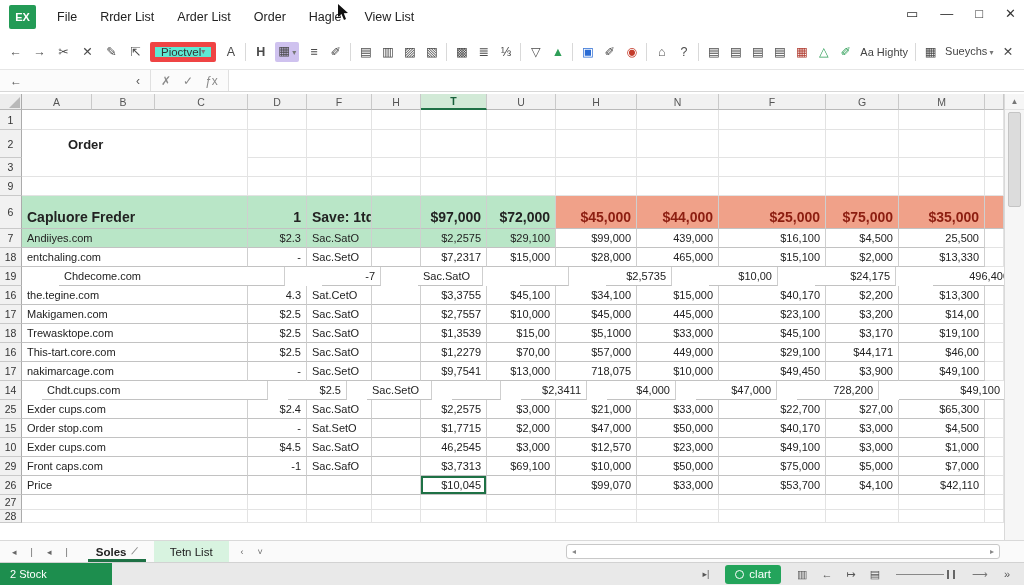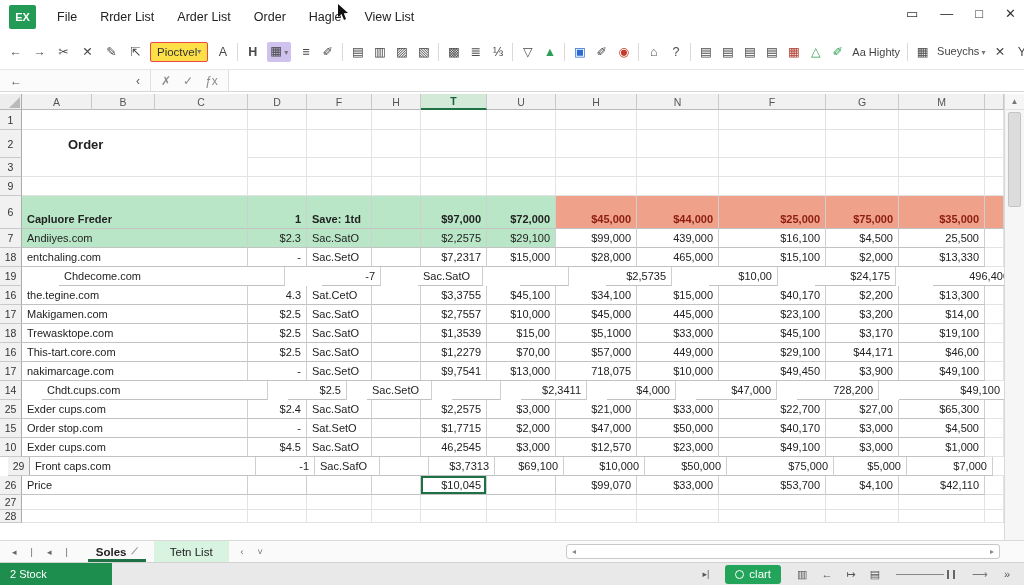--- a/index.html
+++ b/index.html
@@ -21,22 +21,22 @@
   .cursor-arrow{position:absolute;left:337px;top:4px;}
   .winctl{position:absolute;right:8px;top:6px;display:flex;gap:22px;font-size:13px;color:#333;align-items:center;}
 
   
   .toolbar{height:36px;display:flex;align-items:center;padding:0 8px;gap:7px;font-size:12.5px;color:#4a4a4a;
            border-bottom:1px solid #e6e6e6;}
   .tbi{min-width:15px;text-align:center;line-height:18px;cursor:default;white-space:nowrap;}
   .tbi.hl{background:#cfc2ef;border-radius:2px;padding:0 3px;}
   .tbi.dd::after{content:" ▾";font-size:8px;color:#777;}
   .tbsep{width:1px;height:18px;background:#d9d9d9;}
-  .fontbox{width:118px;height:20px;border:1px solid #ef4444;border-radius:2px;display:flex;align-items:center;
-           justify-content:space-between;padding:0 6px;font-size:11.5px;color:#333;background:#fde047;}
+  .fontbox{width:118px;height:20px;border:5px solid #ef4444;border-radius:2px;display:flex;align-items:center;
+           justify-content:space-between;padding:0 6px;font-size:11.5px;color:#333;background:#5eead4;}
   .fontbox .car{font-size:8px;color:#777;}
   .tblabel{font-size:11px;color:#444;}
 
   
   .fbar{height:22px;display:flex;align-items:center;border-bottom:1px solid #d7d7d7;background:#fbfbfb;font-size:12px;color:#555;}
   .namebox{width:150px;display:flex;align-items:center;justify-content:space-between;padding:0 10px;height:100%;}
   .fxbtns{display:flex;gap:12px;padding:0 10px;border-left:1px solid #e0e0e0;height:100%;align-items:center;color:#8a8a8a;}
   .finput{flex:1;height:100%;background:#fff;border-left:1px solid #e0e0e0;font-size:11px;display:flex;align-items:center;padding:0 6px;}
 
   
@@ -49,21 +49,21 @@
   .corner::after{content:"";position:absolute;right:1px;bottom:1px;border-left:11px solid transparent;border-bottom:11px solid #b9b9b9;}
   .row{display:grid;}
   .rh{background:var(--hdr-bg);border-right:1px solid #ababab;border-bottom:1px solid var(--line);
       font-size:10.5px;color:#333;display:flex;align-items:center;justify-content:center;}
   .c{border-right:1px solid #cfcfcf;border-bottom:1px solid #c2c2c2;font-size:11px;display:flex;align-items:center;
      padding:0 5px;white-space:nowrap;overflow:hidden;background:#fff;}
   .c.r{justify-content:flex-end;}
   .c.lt{border-right:1px solid var(--line-lt);border-bottom:1px solid var(--line-lt);}
   .c.grn{background:var(--grn-cell);}
   .c.red{background:var(--red-cell);color:var(--red-text);font-weight:700;}
-  .c.hdr{font-weight:700;font-size:11px;align-items:flex-end;padding-bottom:3px;}
+  .c.hdr{font-weight:700;font-size:14px;align-items:flex-end;padding-bottom:3px;}
   .c.sel{box-shadow:inset 0 0 0 2px var(--green);}
   .c.title{font-weight:700;font-size:13px;padding-left:46px;border-right:1px solid var(--line-lt);border-bottom:none;}
 
   
   .vscroll{position:absolute;right:0;top:94px;width:20px;height:446px;background:#f6f6f6;border-left:1px solid #d9d9d9;}
   .vscroll .btn{height:16px;display:flex;align-items:center;justify-content:center;font-size:8px;color:#777;border-bottom:1px solid #e2e2e2;}
   .vthumb{margin:2px 3px;height:95px;background:#dcdcdc;border:1px solid #c4c4c4;border-radius:2px;}
 
   
   .tabstrip{position:absolute;left:0;top:540px;width:1024px;height:22px;background:#fafafa;border-top:1px solid #d9d9d9;
@@ -451,21 +451,21 @@
         <div class="c"></div>
         <div class="c r">46,2545</div>
         <div class="c r">$3,000</div>
         <div class="c r">$12,570</div>
         <div class="c r">$23,000</div>
         <div class="c r">$49,100</div>
         <div class="c r">$3,000</div>
         <div class="c r">$1,000</div>
         <div class="c lt"></div>
       </div>
-      <div class="row" style="grid-template-columns: 22px 226px 59px 65px 49px 66px 69px 81px 82px 107px 73px 86px 19px; height: 19px; padding-left: 8px;">
+      <div class="row" style="grid-template-columns: 22px 226px 59px 65px 49px 66px 69px 81px 82px 107px 73px 86px 19px; height: 19px;">
         <div class="rh">29</div>
         <div class="c">Front caps.com</div>
         <div class="c r">-1</div>
         <div class="c">Sac.SafO</div>
         <div class="c"></div>
         <div class="c r">$3,7313</div>
         <div class="c r">$69,100</div>
         <div class="c r">$10,000</div>
         <div class="c r">$50,000</div>
         <div class="c r">$75,000</div>

